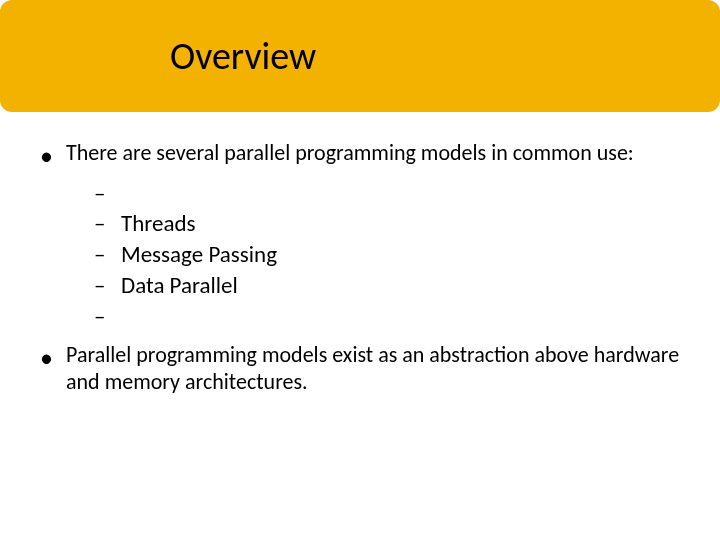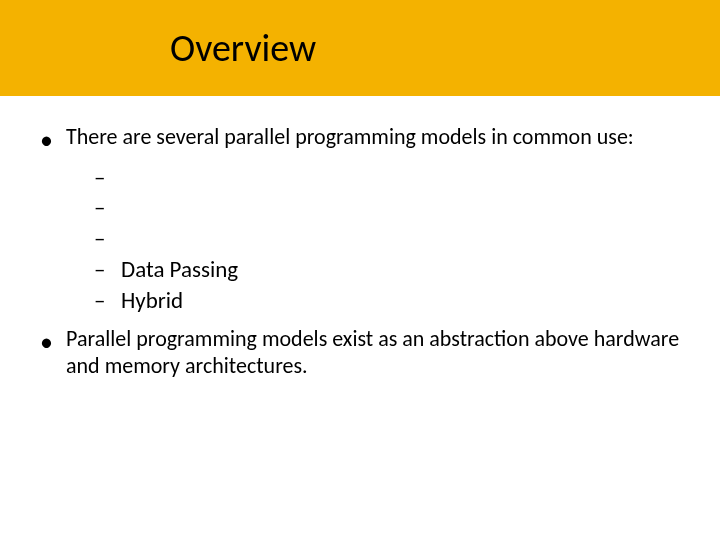--- a/index.html
+++ b/index.html
@@ -7,24 +7,25 @@
       width: 720px;
       height: 540px;
       background: #ffffff;
       font-family: Calibri, "Segoe UI", Arial, sans-serif;
       color: #000000;
       overflow: hidden;
     }
     .title-bar {
       background: #f4b200;
       width: 100%;
-      height: 96px;
+      height: 112px;
       display: flex;
       align-items: center;
       padding-left: 170px;
+      border-radius: 12px;
     }
     .title-text {
       font-size: 38px;
       color: #000000;
       font-weight: 400;
     }
     .content {
       padding: 28px 40px 0 40px;
     }
     .bullet-item {
@@ -72,31 +73,32 @@
     <div class="bullet-mark">•</div>
     <div class="bullet-text">There are several parallel programming models in common use:</div>
   </div>
 
   <div class="sub-list">
     <div class="sub-item">
       <div class="sub-mark">–</div>
     </div>
     <div class="sub-item">
       <div class="sub-mark">–</div>
+      <div class="sub-text">Threads</div>
     </div>
     <div class="sub-item">
       <div class="sub-mark">–</div>
+      <div class="sub-text">Message Passing</div>
     </div>
     <div class="sub-item">
       <div class="sub-mark">–</div>
-      <div class="sub-text">Data Passing</div>
+      <div class="sub-text">Data Parallel</div>
     </div>
     <div class="sub-item">
       <div class="sub-mark">–</div>
-      <div class="sub-text">Hybrid</div>
     </div>
   </div>
 
   <div class="bullet-item">
     <div class="bullet-mark">•</div>
     <div class="bullet-text">Parallel programming models exist as an abstraction above hardware and memory architectures.</div>
   </div>
 
 </div>
 

